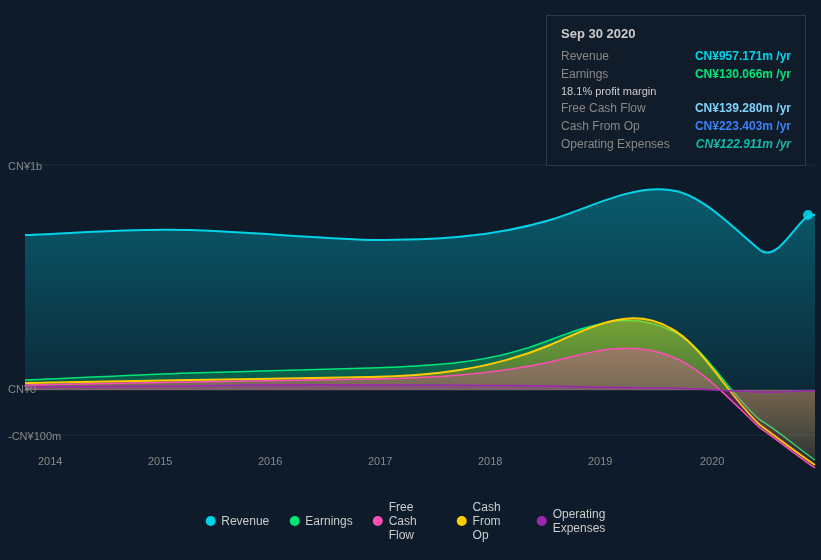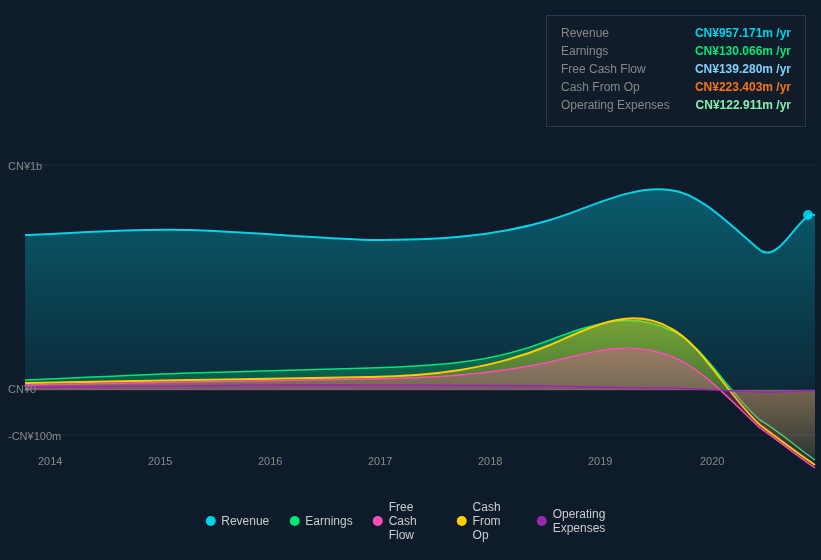--- a/index.html
+++ b/index.html
@@ -59,22 +59,22 @@
     .tooltip-sub {
       color: #cccccc;
       font-size: 11px;
       margin-bottom: 4px;
       padding-left: 0;
     }
 
     .color-cyan { color: #00d4e8; }
     .color-green { color: #00e676; }
     .color-pink { color: #7dd3fc; }
-    .color-yellow { color: #f97316; }
-    .color-purple { color: #86efac; }
+    .color-yellow { color: #3b82f6; }
+    .color-purple { color: #14b8a6; font-style: italic; }
 
     
     #chart-svg-wrapper {
       position: absolute;
       top: 0;
       left: 0;
       width: 821px;
       height: 480px;
     }
 
@@ -173,29 +173,31 @@
     <text x="38" y="465" fill="#888" font-size="11" font-family="Arial">2014</text>
     <text x="148" y="465" fill="#888" font-size="11" font-family="Arial">2015</text>
     <text x="258" y="465" fill="#888" font-size="11" font-family="Arial">2016</text>
     <text x="368" y="465" fill="#888" font-size="11" font-family="Arial">2017</text>
     <text x="478" y="465" fill="#888" font-size="11" font-family="Arial">2018</text>
     <text x="588" y="465" fill="#888" font-size="11" font-family="Arial">2019</text>
     <text x="700" y="465" fill="#888" font-size="11" font-family="Arial">2020</text>
   </svg>
 
   <div id="tooltip-box">
+    <div id="tooltip-title">Sep 30 2020</div>
 
     <div class="tooltip-row">
       <span class="tooltip-label">Revenue</span>
       <span class="tooltip-value color-cyan">CN¥957.171m /yr</span>
     </div>
     <div class="tooltip-row">
       <span class="tooltip-label">Earnings</span>
       <span class="tooltip-value color-green">CN¥130.066m /yr</span>
     </div>
+    <div class="tooltip-sub">18.1% profit margin</div>
     <div class="tooltip-row">
       <span class="tooltip-label">Free Cash Flow</span>
       <span class="tooltip-value color-pink">CN¥139.280m /yr</span>
     </div>
     <div class="tooltip-row">
       <span class="tooltip-label">Cash From Op</span>
       <span class="tooltip-value color-yellow">CN¥223.403m /yr</span>
     </div>
     <div class="tooltip-row">
       <span class="tooltip-label">Operating Expenses</span>

